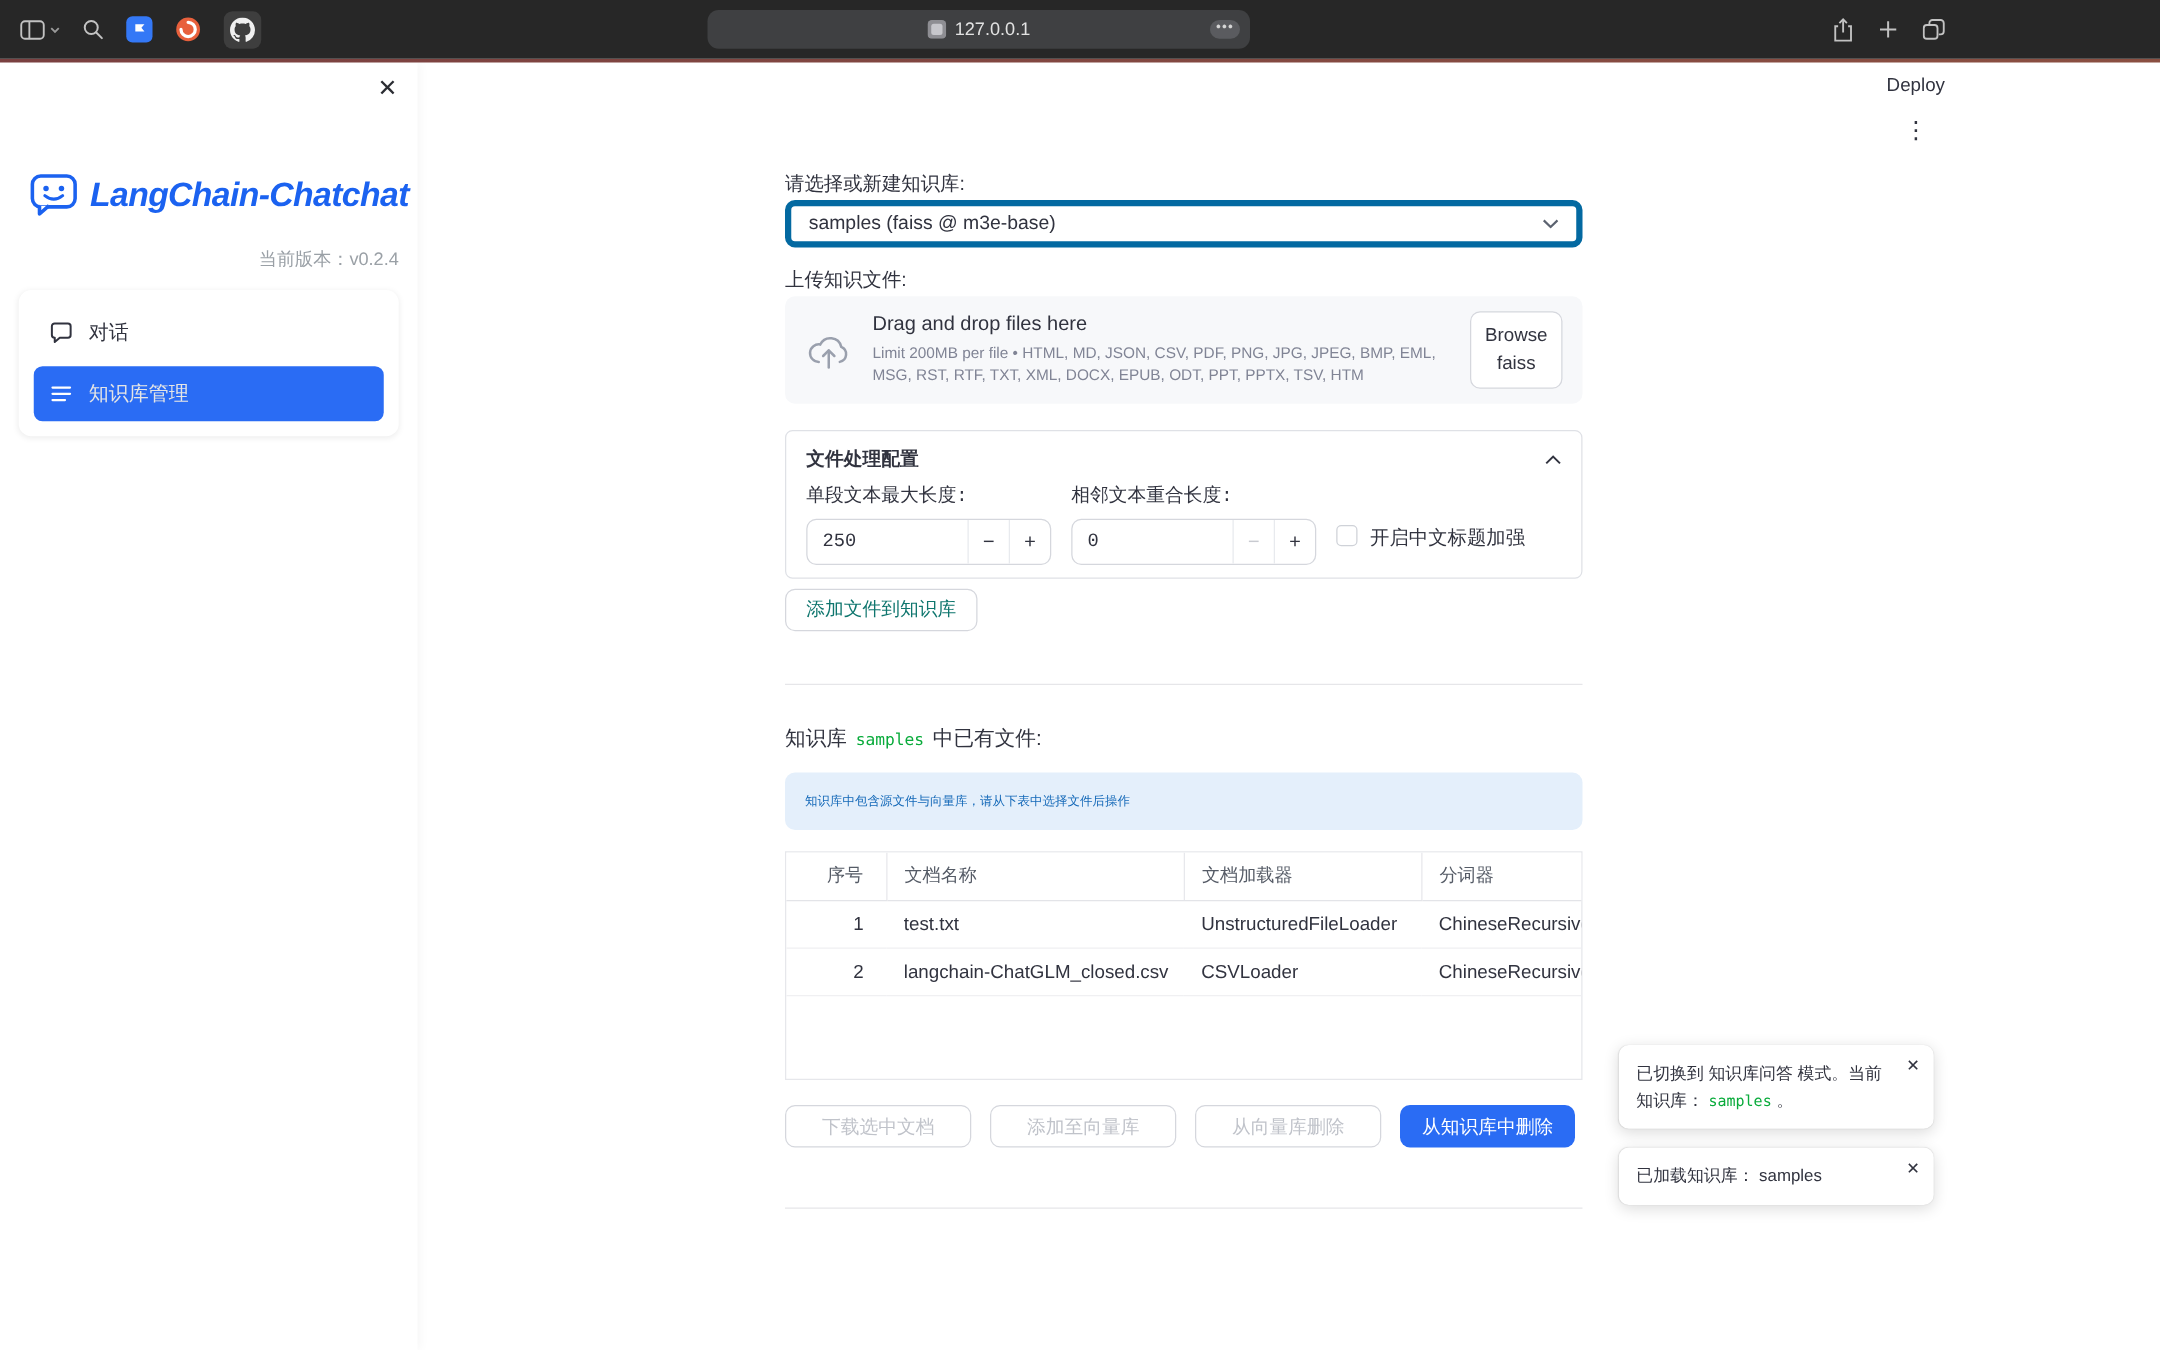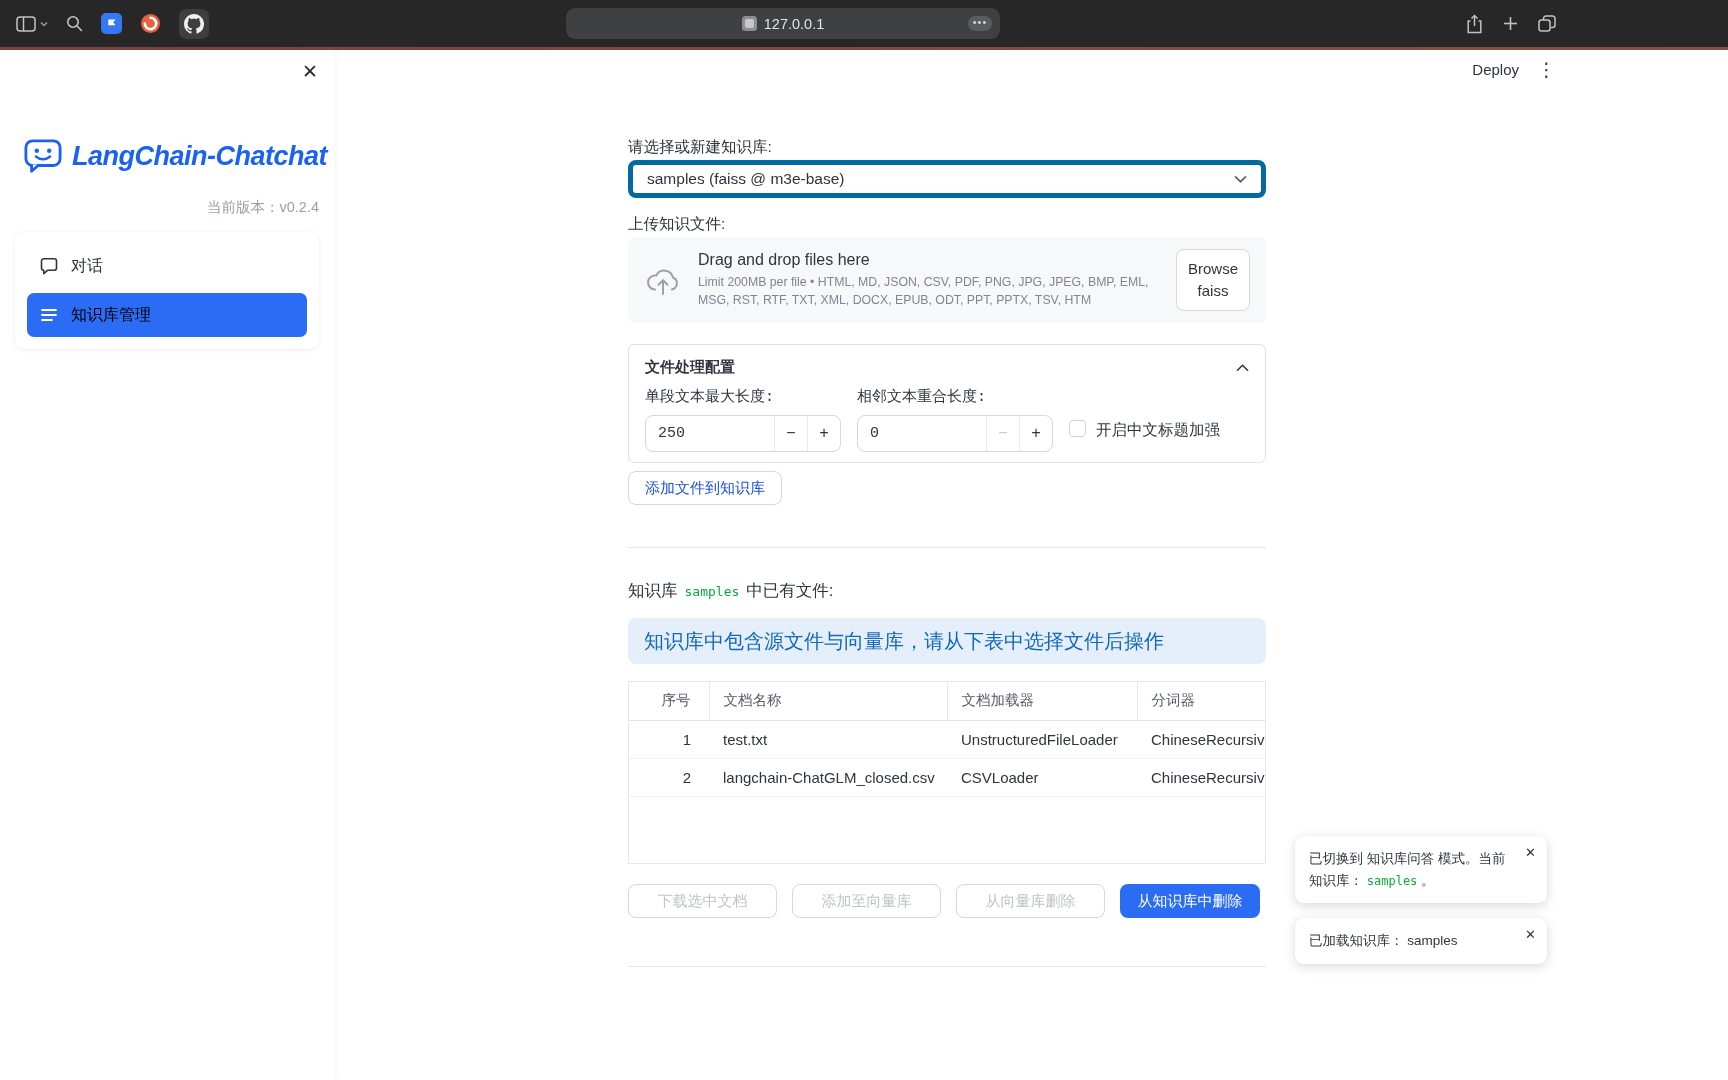--- a/index.html
+++ b/index.html
@@ -38,25 +38,25 @@
   .logo-row { position:absolute; top:88px; left:24px; display:flex;
     align-items:center; gap:10px; }
   .logo-text { font-size:27px; font-style:italic; font-weight:bold;
     color:#1b62f0; letter-spacing:-0.5px; white-space:nowrap; }
   .version { position:absolute; top:148px; right:15px; color:#9aa0a6; font-size:14.5px; }
   .nav { position:absolute; top:182px; left:15px; right:15px; background:#fff;
     border-radius:10px; padding:12px; box-shadow:0 1px 5px rgba(0,0,0,0.08); }
   .nav-item { display:flex; align-items:center; gap:12px; height:44px;
     padding:0 12px; border-radius:7px; font-size:16px; color:#31333F; cursor:pointer; }
   .nav-item + .nav-item { margin-top:5px; }
-  .nav-item.selected { background:#2a6cf4; color:#000000; }
+  .nav-item.selected { background:#2a6cf4; color:#e5e5e5; }
 
   
   .main-header { position:absolute; top:60px; right:172px; display:flex;
-    align-items:center; gap:18px; z-index:5; }
+    align-items:center; gap:18px; z-index:5;flex-direction:column; }
   .deploy { font-size:15px; color:#31333F; cursor:pointer; }
   .kebab { font-size:19px; color:#31333F; cursor:pointer; line-height:1; }
 
   
   .content { position:absolute; left:628px; top:0; width:640px; height:1080px; }
   .content > * { position:absolute; }
   .field-label { font-size:15.5px; color:#31333F; }
   .lbl-kb { top:137px; left:0; }
   .selectbox { top:160px; left:0; width:638px; height:38px; background:#fff;
     border:5px solid #0369a1; border-radius:8px; display:flex; align-items:center;
@@ -85,33 +85,33 @@
     font-size:15px; color:#31333F; font-family:inherit; background:transparent; }
   .step-btn { width:33px; display:flex; align-items:center; justify-content:center;
     color:#31333F; font-size:16px; border-left:1px solid #e8eaee; cursor:pointer; }
   .step-btn.disabled { color:#c8cad0; }
   .chk-group { display:flex; align-items:flex-start; gap:10px; margin-top:33px; cursor:pointer; }
   .checkbox { width:17px; height:17px; border:1.5px solid #cfd2d8; border-radius:4px;
     background:#fff; flex:0 0 auto; }
   .chk-label { font-size:15.5px; color:#31333F; white-space:nowrap; }
 
   .add-btn { top:471px; left:0; height:34px; padding:0 16px; background:#fff;
-    border:1px solid #d5d7dd; border-radius:8px; color:#1d4ed8; font-size:15px;
+    border:1px solid #d5d7dd; border-radius:8px; color:#0f766e; font-size:15px;
     line-height:32px; cursor:default; }
 
   .hr1 { top:547px; } .hr2 { top:966px; }
   .divider { left:0; width:638px; border:none; border-top:1px solid #e6e6e9; }
 
   .kb-line { top:580px; left:0; font-size:16.5px; color:#31333F;
     display:flex; align-items:baseline; gap:7px; }
   .code { font-family:"DejaVu Sans Mono","Liberation Mono",monospace;
     color:#09ab3b; font-size:13px; }
 
   .info-box { top:618px; left:0; width:638px; height:46px; background:#e4effb;
-    border-radius:8px; color:#1368b8; font-size:20px; display:flex;
+    border-radius:8px; color:#1368b8; font-size:10px; display:flex;
     align-items:center; padding:0 16px; }
 
   .table-wrap { top:681px; left:0; width:638px; height:183px;
     border:1px solid #e6e7eb; background:#fff; overflow:hidden; }
   table.grid { border-collapse:collapse; table-layout:fixed; width:710px; }
   table.grid col.c0 { width:80px; } table.grid col.c1 { width:238px; }
   table.grid col.c2 { width:190px; } table.grid col.c3 { width:202px; }
   table.grid th { height:38px; font-weight:500; font-size:14.5px; color:#555b66;
     text-align:left; padding:0 0 0 14px; border-bottom:1px solid #e3e4e8;
     background:#fff; white-space:nowrap; }

